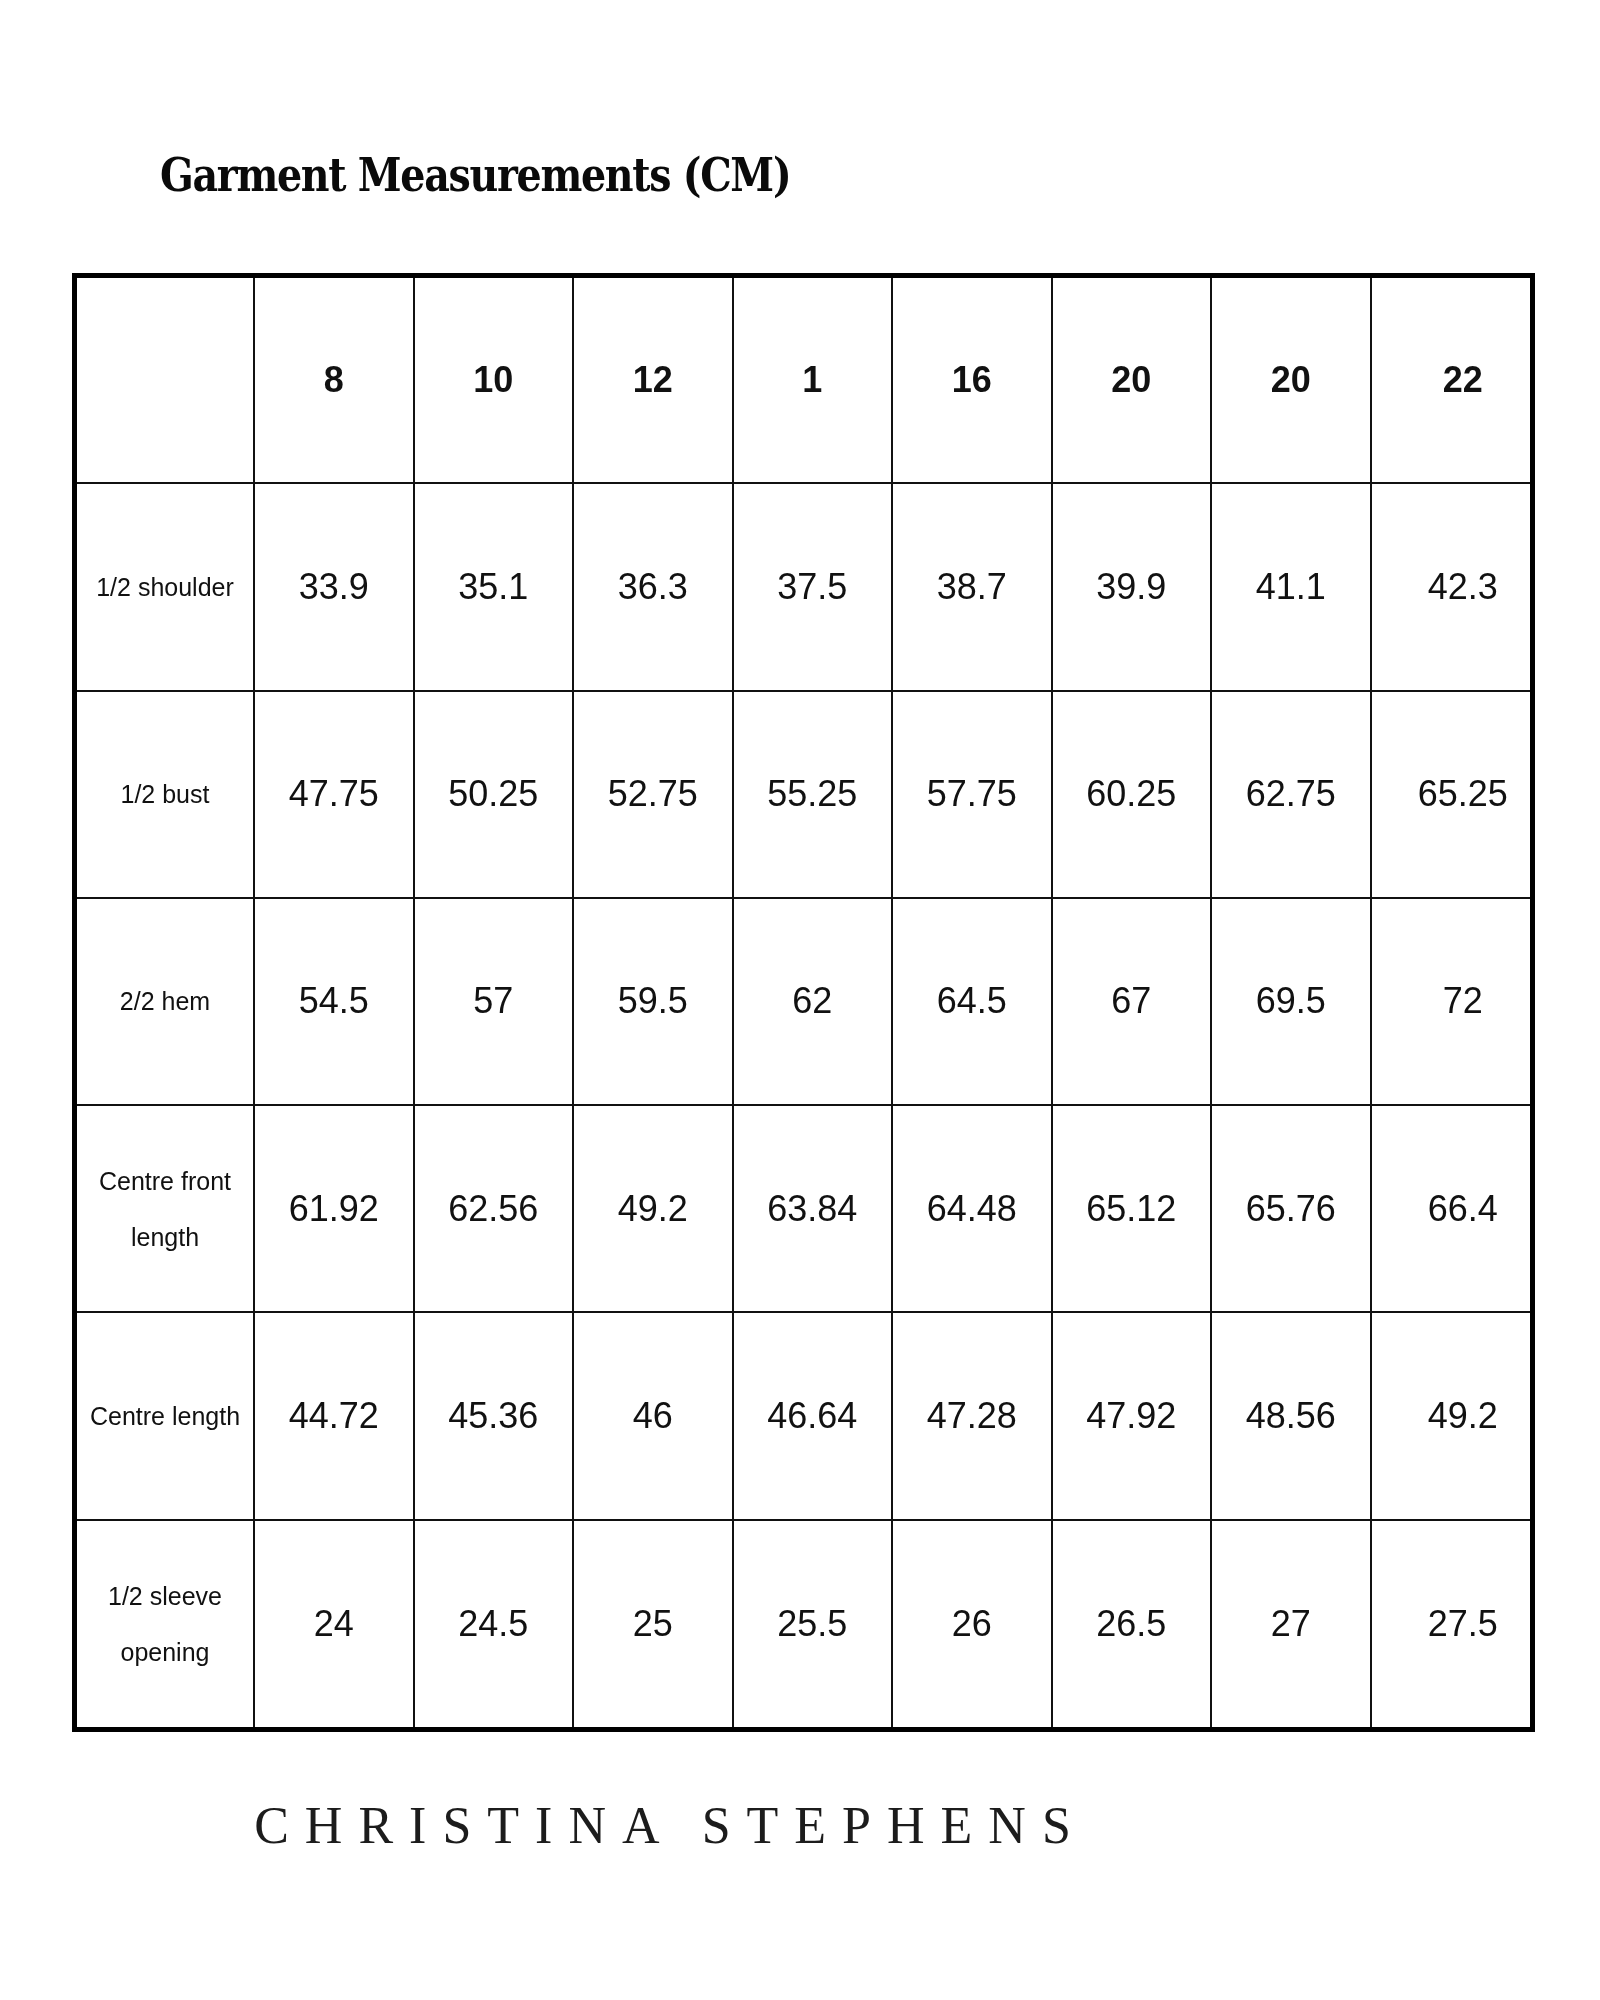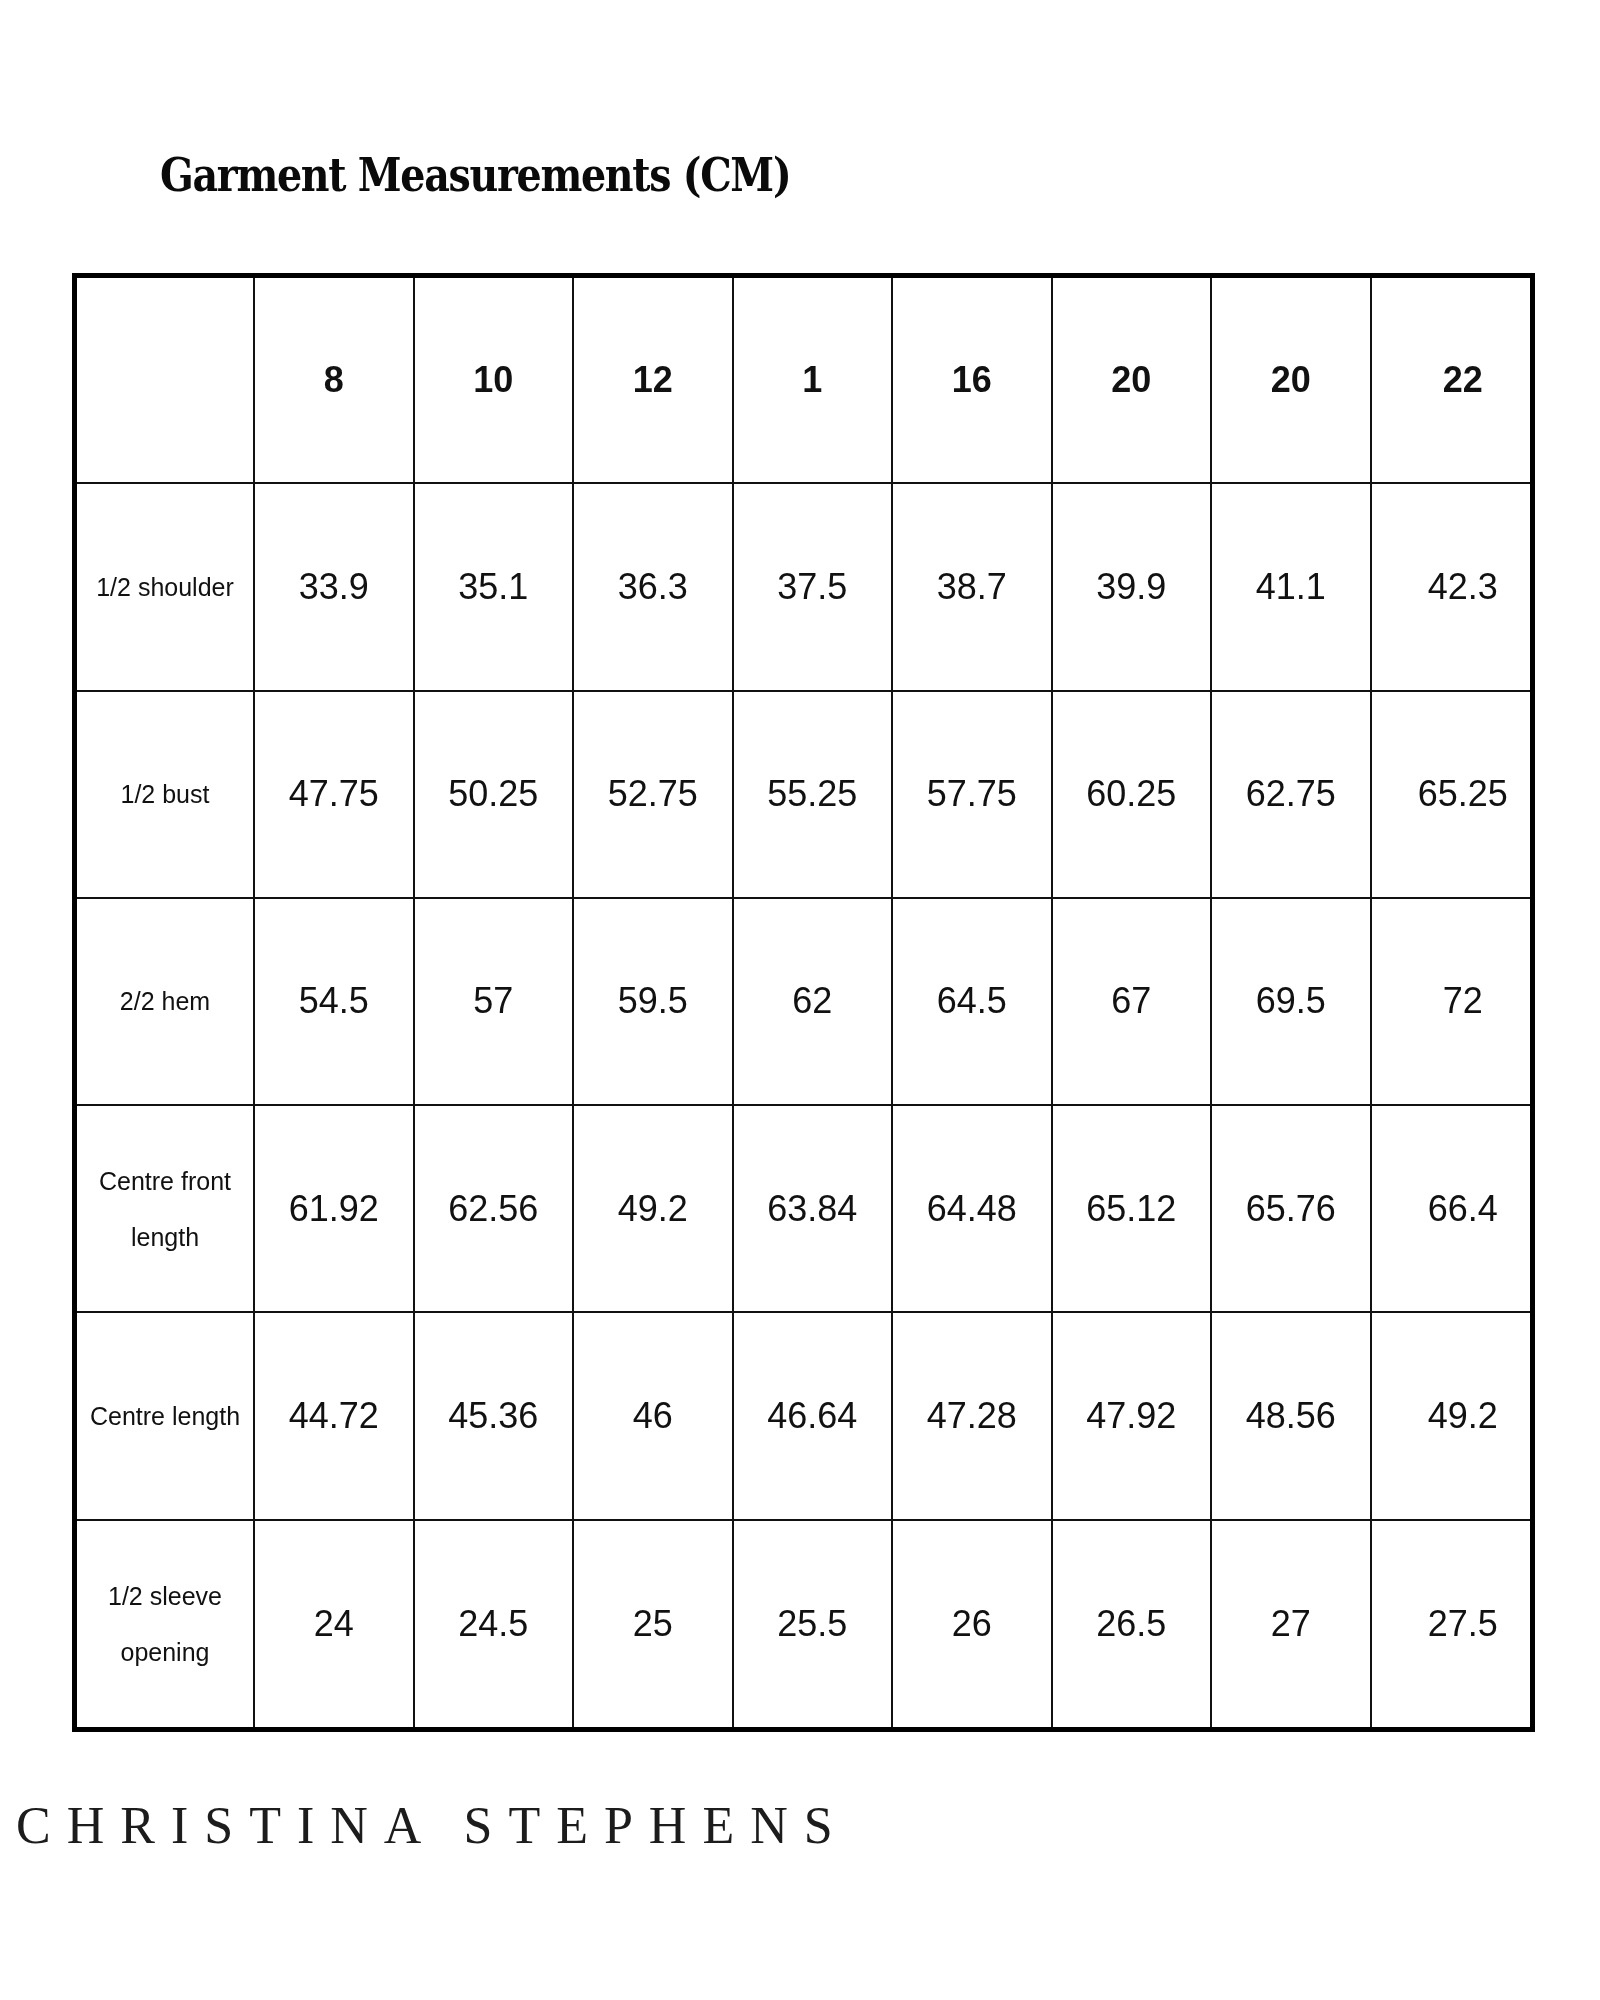--- a/index.html
+++ b/index.html
@@ -71,20 +71,21 @@
       font-size: 25px;
       line-height: 56px;
     }
     table.measure tr { height: 207px; }
     table.measure tr.head-row { height: 205px; }
     .brand {
       position: absolute;
       left: 0;
       width: 1325px;
       top: 1800px;
+      text-align: center;
       font-family: "Liberation Serif", "DejaVu Serif", serif;
       font-size: 52px;
       letter-spacing: 16px;
       color: #1c1c1c;
       line-height: 1;
       padding-left: 16px;
       box-sizing: border-box;
     }
   </style>
 </head>

